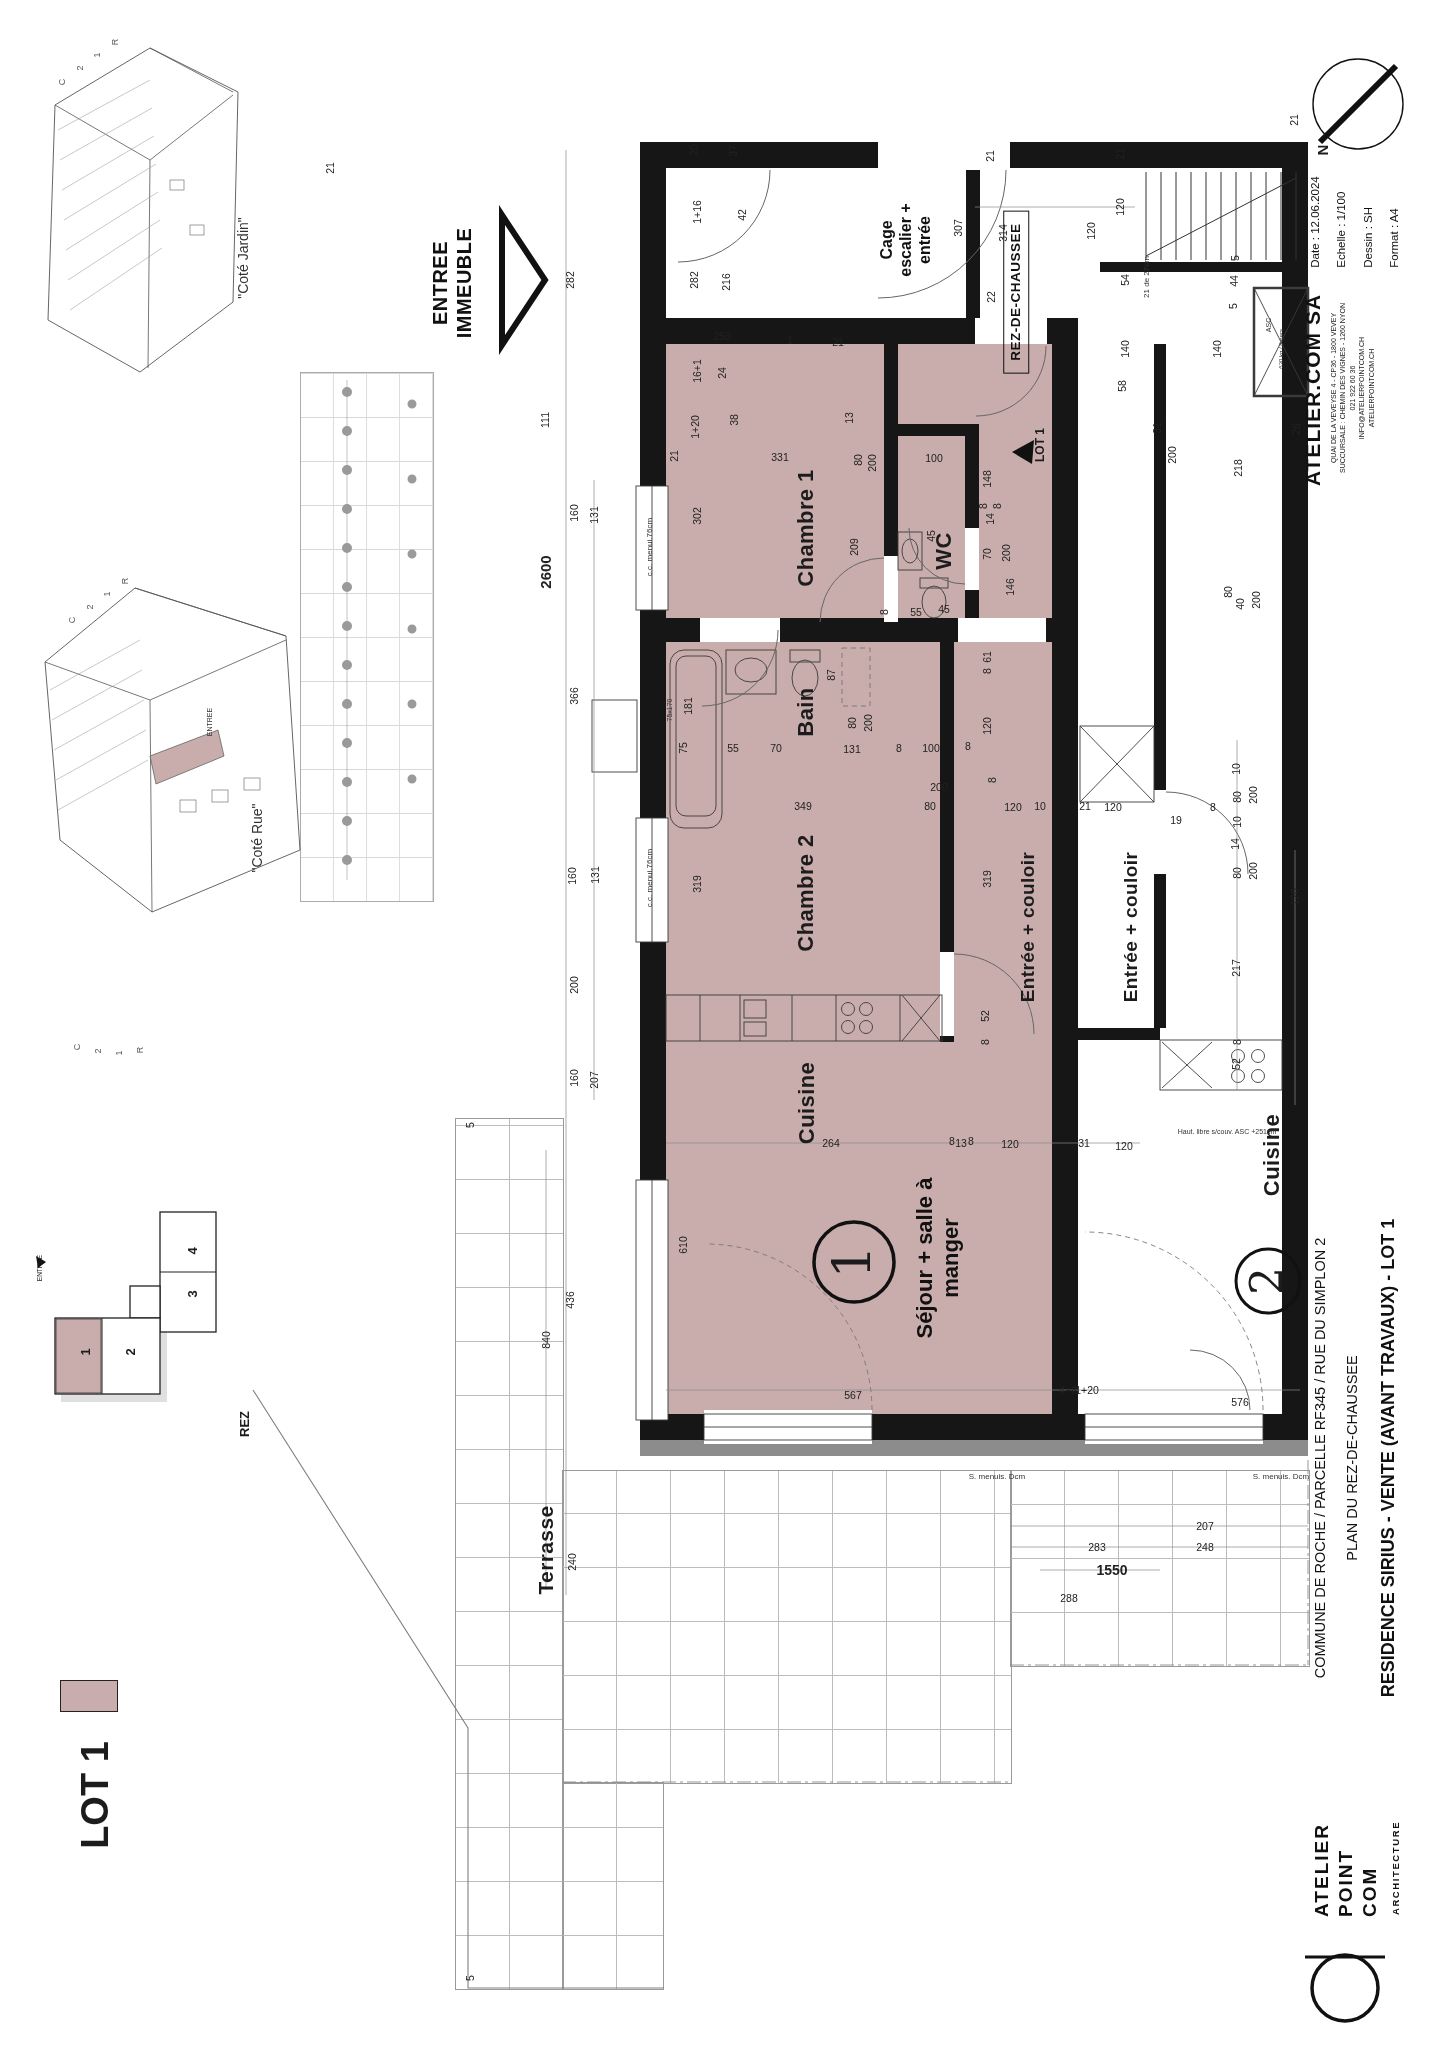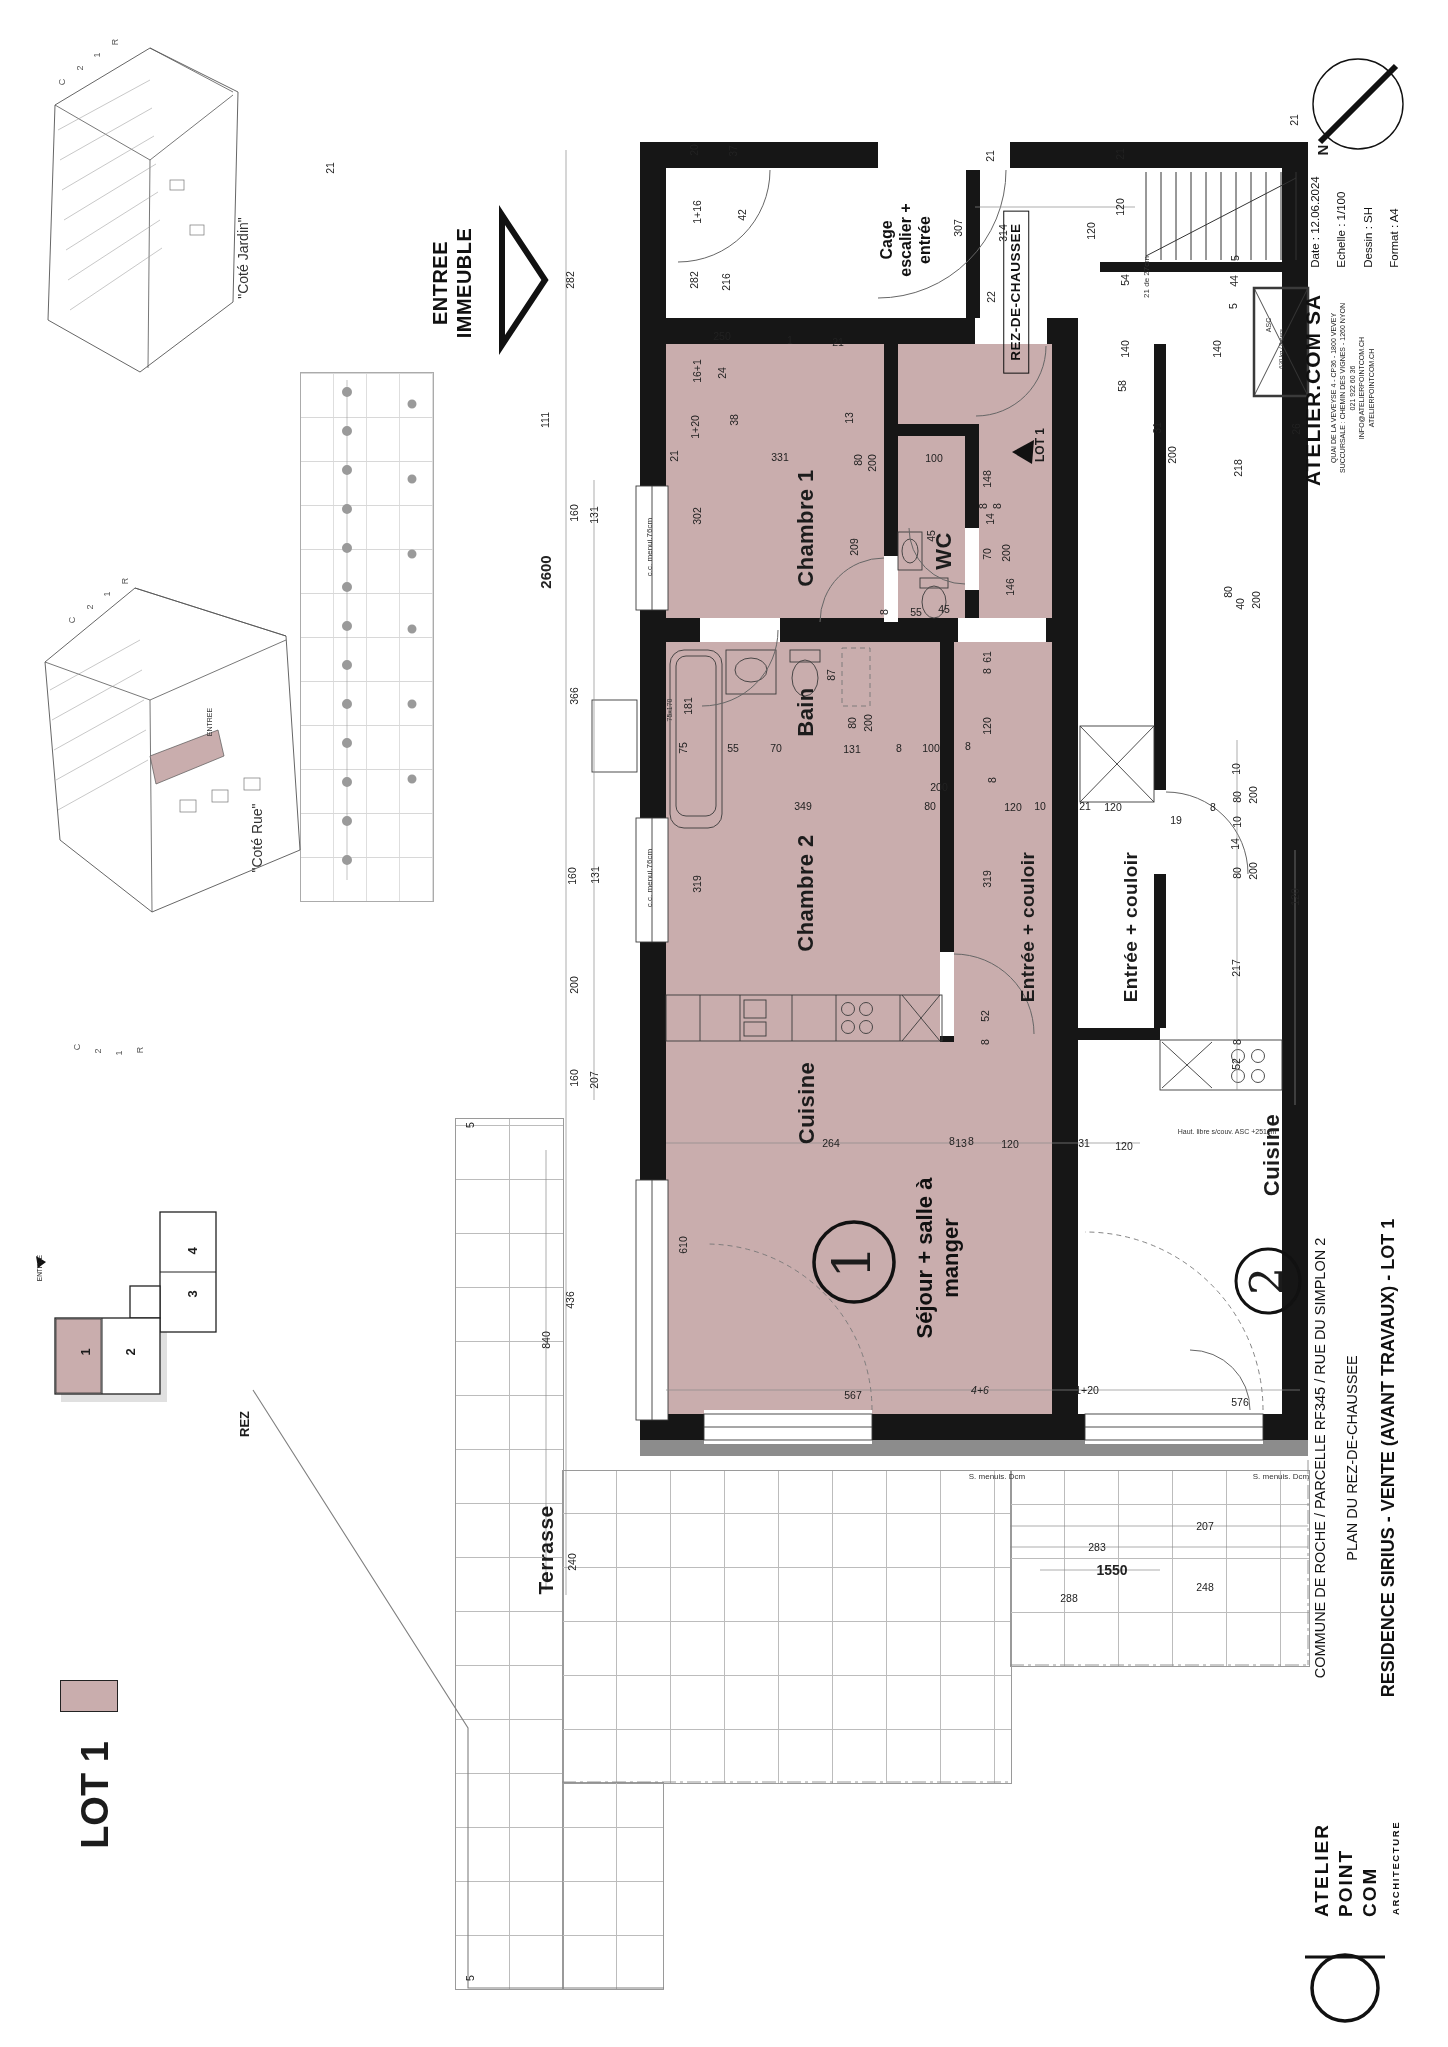--- a/index.html
+++ b/index.html
@@ -356,25 +356,25 @@
       <span class="lbl dim" style="left: 1237px; top: 1042px;">8</span>
       <span class="lbl dim h" style="left: 831px; top: 1143px;">264</span>
       <span class="lbl dim h" style="left: 952px; top: 1141px;">8</span>
       <span class="lbl dim h" style="left: 961px; top: 1143px;">13</span>
       <span class="lbl dim h" style="left: 971px; top: 1141px;">8</span>
       <span class="lbl dim h" style="left: 1010px; top: 1144px;">120</span>
       <span class="lbl dim h" style="left: 1084px; top: 1143px;">31</span>
       <span class="lbl dim h" style="left: 1124px; top: 1146px;">120</span>
       <span class="lbl dim" style="left: 683px; top: 1245px;">610</span>
       <span class="lbl dim h" style="left: 853px; top: 1395px;">567</span>
-      <span class="lbl dim h" style="left: 980px; top: 1390px; font-style: italic;">4+6</span>
+      <span class="lbl dim h" style="left: 1068px; top: 1390px; font-style: italic;">4+6</span>
       <span class="lbl dim h" style="left: 1087px; top: 1390px;">1+20</span>
       <span class="lbl dim h" style="left: 1240px; top: 1402px;">576</span>
       <span class="lbl dim h" style="left: 1205px; top: 1526px;">207</span>
-      <span class="lbl dim h" style="left: 1205px; top: 1547px; margin-top: 40px;">248</span>
+      <span class="lbl dim h" style="left: 1205px; top: 1547px;">248</span>
       <span class="lbl dim h" style="left: 1097px; top: 1547px;">283</span>
       <span class="lbl dim h" style="left: 1069px; top: 1598px;">288</span>
       <span class="lbl dim h b" style="left: 1112px; top: 1570px; font-size: 14px;">1550</span>
       <span class="lbl note" style="left: 650px; top: 547px;">c.c. menui.76cm</span>
       <span class="lbl note" style="left: 650px; top: 878px;">c.c. menui.76cm</span>
       <span class="lbl note" style="left: 669px; top: 710px; font-size: 7px;">75x170</span>
       <span class="lbl note h" style="left: 997px; top: 1477px;">S. menuis. Dcm</span>
       <span class="lbl note h" style="left: 1281px; top: 1477px;">S. menuis. Dcm</span>
       <span class="lbl note h" style="left: 1227px; top: 1131px; font-size: 7px;">Haut. libre s/couv. ASC +251cm</span>
       <span class="lbl note" style="left: 1147px; top: 277px;">21 de 27cm</span>

